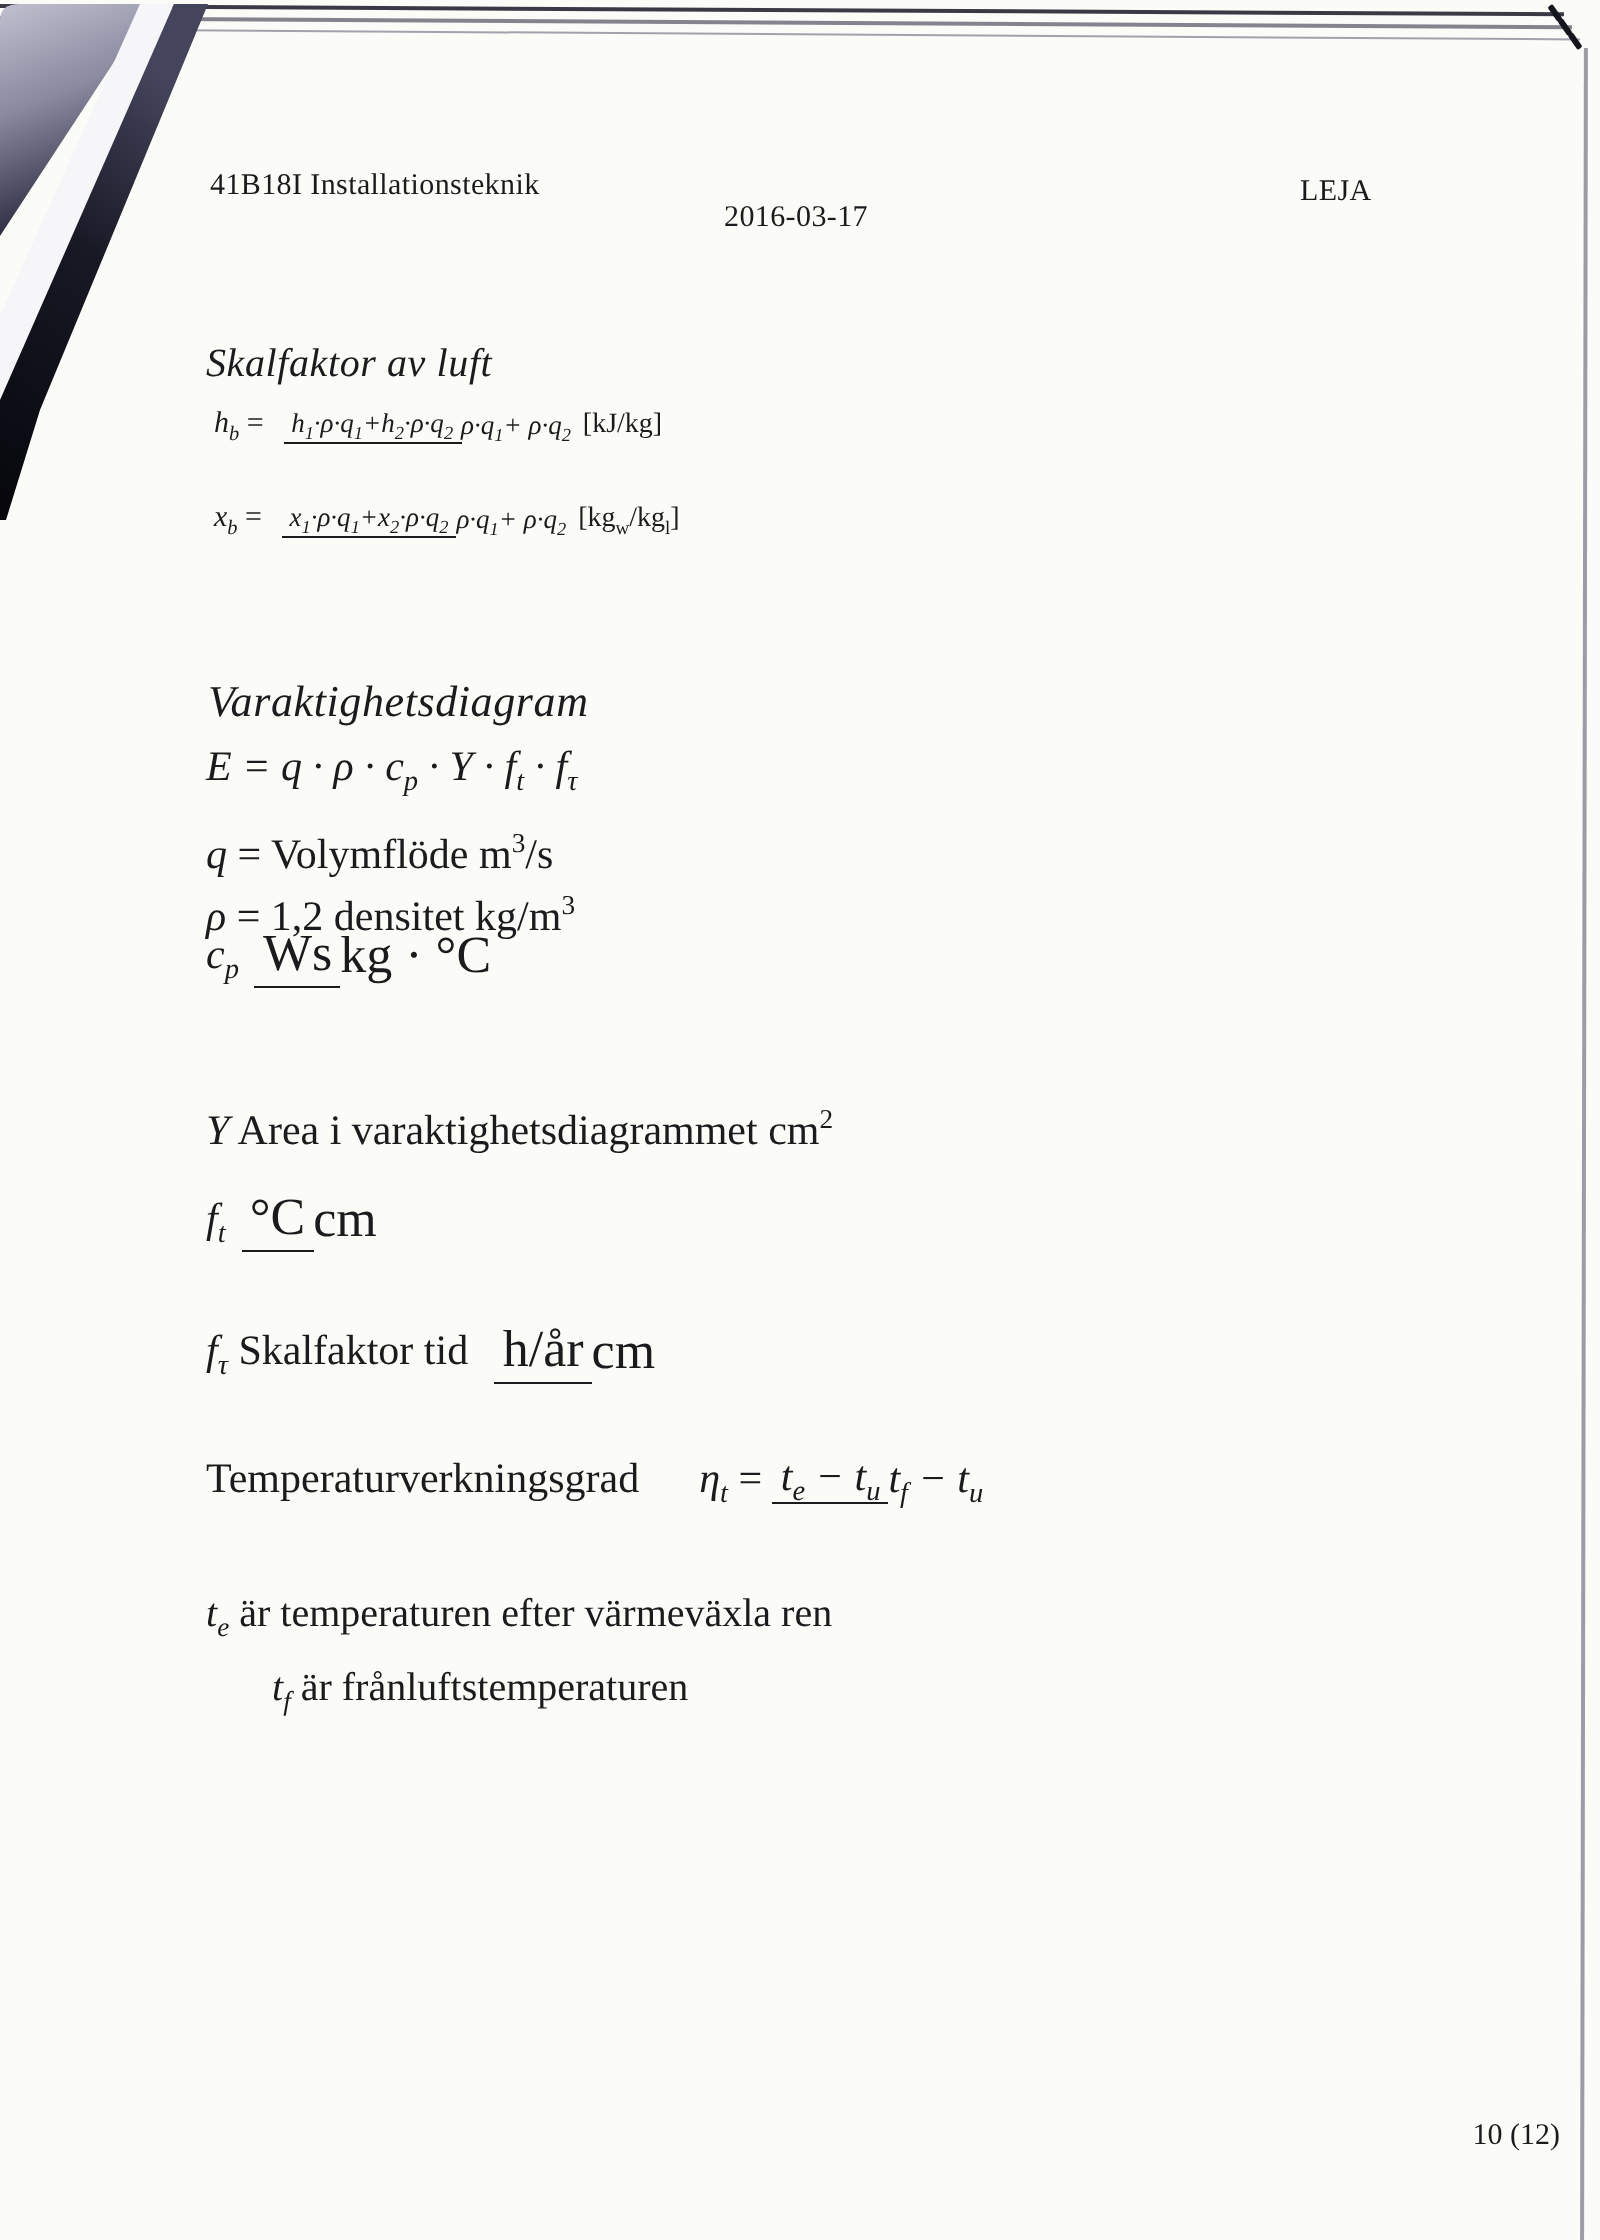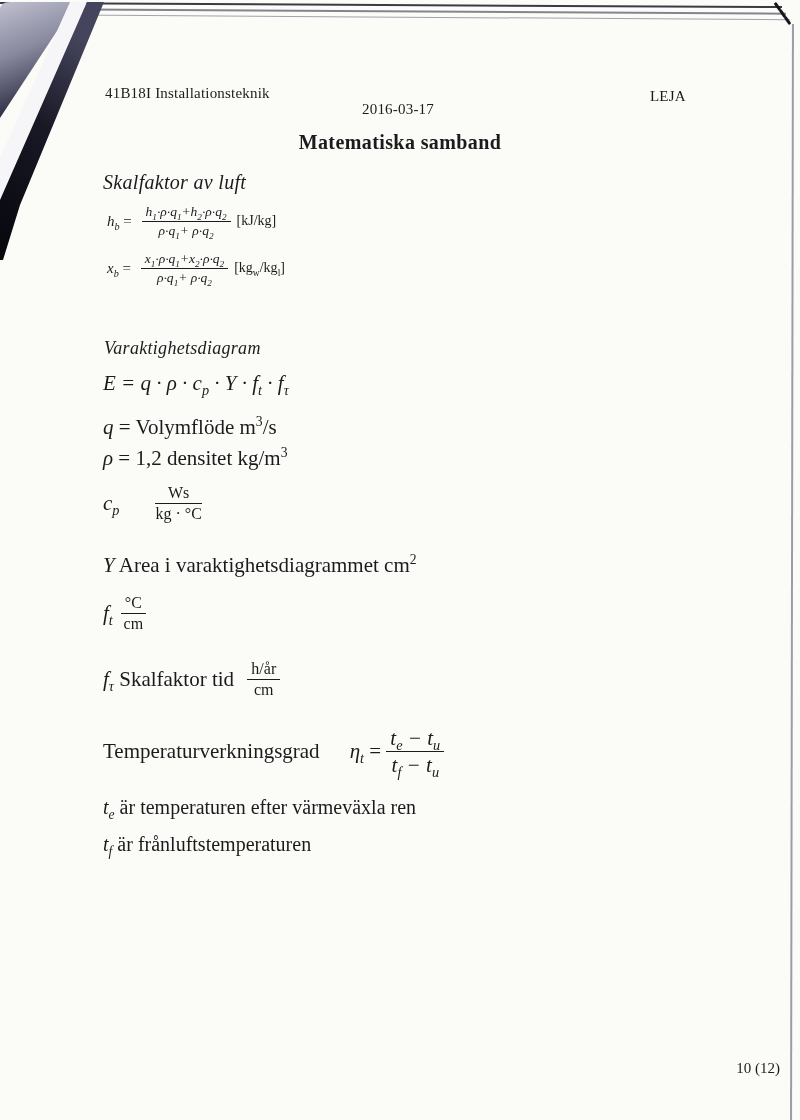--- a/index.html
+++ b/index.html
@@ -18,30 +18,30 @@
   
   .sheet-line{position:absolute;left:0;transform-origin:left center;background:#50505e;}
   .hook{position:absolute;background:#15151d;border-radius:1px;}
   .right-edge{position:absolute;background:#9c9ca8;}
   .corner-svg{position:absolute;top:0;left:0;}
   
   .abs{position:absolute;}
   .header-text{font-size:15px;font-weight:400;letter-spacing:.2px;}
   .title{left:0;width:800px;text-align:center;font-size:20px;font-weight:700;letter-spacing:.4px;}
   .sec-heading{font-style:italic;font-size:20px;letter-spacing:.3px;}
-  .sec-heading.big{font-size:18px;}
+  .sec-heading.big{font-size:22px;}
   .mline{position:absolute;left:103px;display:flex;align-items:center;font-size:21px;white-space:pre;}
   .it{font-style:italic;}
-  .frac{display:inline-flex;flex-direction:column;text-align:center;line-height:1.15;vertical-align:middle;}
+  .frac{display:inline-flex;flex-direction:row;text-align:right;line-height:1.15;vertical-align:middle;}
   .frac .num{border-bottom:1.5px solid #1b1b1d;padding:0 4px 1px 4px;}
   .frac .den{padding-top:1px;}
   .formula-sm{position:absolute;left:107px;display:flex;align-items:center;font-size:15px;white-space:pre;}
   .formula-sm .frac{font-size:13.5px;margin:0 6px;}
   .formula-sm .unit{font-size:14px;font-style:normal;}
-  .cp-frac{font-size:16px;margin-left:8px;}
+  .cp-frac{font-size:26px;margin-left:8px;}
   .eta-label{margin-right:30px;}
   sub{font-size:68%;line-height:0;}
   sup{font-size:65%;line-height:0;}
   .footer{left:0;width:780px;text-align:right;font-size:15px;}
 </style>
 </head>
 <body>
 
 <div class="page">
 
@@ -70,21 +70,20 @@
     </defs>
     <path d="M10,2 L76,2 L0,118 L0,10 Q0,2 10,2 Z" fill="url(#gGray)"></path>
     <path d="M70,2 L87,2 L4,200 L0,200 L0,158 Z" fill="#f6f6f9"></path>
     <path d="M87,2 L104,2 L20,205 L3,260 L0,260 L0,200 Z" fill="url(#gDark)"></path>
   </svg>
 
   <span class="abs header-text" style="top:85px;left:105px;">41B18I Installationsteknik</span>
   <span class="abs header-text" style="top:68px;left:362px;margin-top:33px;">2016-03-17</span>
   <span class="abs header-text" style="top:88px;left:650px;">LEJA</span>
 
-  <div class="abs title" style="top:131px;">Matematiska samband</div>
 
   <div class="abs sec-heading" style="top:171px;left:103px;">Skalfaktor av luft</div>
 
   <div class="formula-sm" style="top:204px;">
     <span class="it">h<sub>b</sub></span><span> = </span><span class="frac it"><span class="num">h<sub>1</sub>·ρ·q<sub>1</sub>+h<sub>2</sub>·ρ·q<sub>2</sub></span><span class="den">ρ·q<sub>1</sub>+ ρ·q<sub>2</sub></span></span><span class="unit">[kJ/kg]</span>
   </div>
 
   <div class="formula-sm" style="top:251px;">
     <span class="it">x<sub>b</sub></span><span> = </span><span class="frac it"><span class="num">x<sub>1</sub>·ρ·q<sub>1</sub>+x<sub>2</sub>·ρ·q<sub>2</sub></span><span class="den">ρ·q<sub>1</sub>+ ρ·q<sub>2</sub></span></span><span class="unit">[kg<sub>w</sub>/kg<sub>l</sub>]</span>
   </div>
@@ -96,21 +95,21 @@
   </div>
 
   <div class="mline" style="top:415px;">
     <span class="it">q</span><span> = Volymflöde m<sup>3</sup>/s</span>
   </div>
 
   <div class="mline" style="top:446px;">
     <span class="it">ρ</span><span> = 1,2 densitet kg/m<sup>3</sup></span>
   </div>
 
-  <div class="mline" style="top:484px;gap:28px;">
+  <div class="mline" style="top:462px;">
     <span class="it">c<sub>p</sub></span><span class="frac cp-frac"><span class="num">Ws</span><span class="den">kg · °C</span></span>
   </div>
 
   <div class="mline" style="top:553px;">
     <span class="it">Y</span><span> Area i varaktighetsdiagrammet cm<sup>2</sup></span>
   </div>
 
   <div class="mline" style="top:594px;">
     <span class="it">f<sub>t</sub></span><span class="frac cp-frac"><span class="num">°C</span><span class="den">cm</span></span>
   </div>
@@ -119,19 +118,19 @@
     <span class="it">f<sub>τ</sub></span><span> Skalfaktor tid </span><span class="frac cp-frac"><span class="num">h/år</span><span class="den">cm</span></span>
   </div>
 
   <div class="mline" style="top:726px;">
     <span class="eta-label">Temperaturverkningsgrad</span><span class="it">η<sub>t</sub></span><span> = </span><span class="frac it"><span class="num">t<sub>e</sub> − t<sub>u</sub></span><span class="den">t<sub>f</sub> − t<sub>u</sub></span></span>
   </div>
 
   <div class="mline" style="top:796px;font-size:20px;">
     <span class="it">t<sub>e</sub></span><span> är temperaturen efter värmeväxla ren</span>
   </div>
-  <div class="mline" style="top:833px;font-size:20px;">
+  <div class="mline" style="top:833px;font-size:20px;margin-left:33px;">
     <span class="it">t<sub>f</sub></span><span> är frånluftstemperaturen</span>
   </div>
 
   <div class="abs footer" style="top:1060px;">10 (12)</div>
 
 </div>
 
 </body></html>

